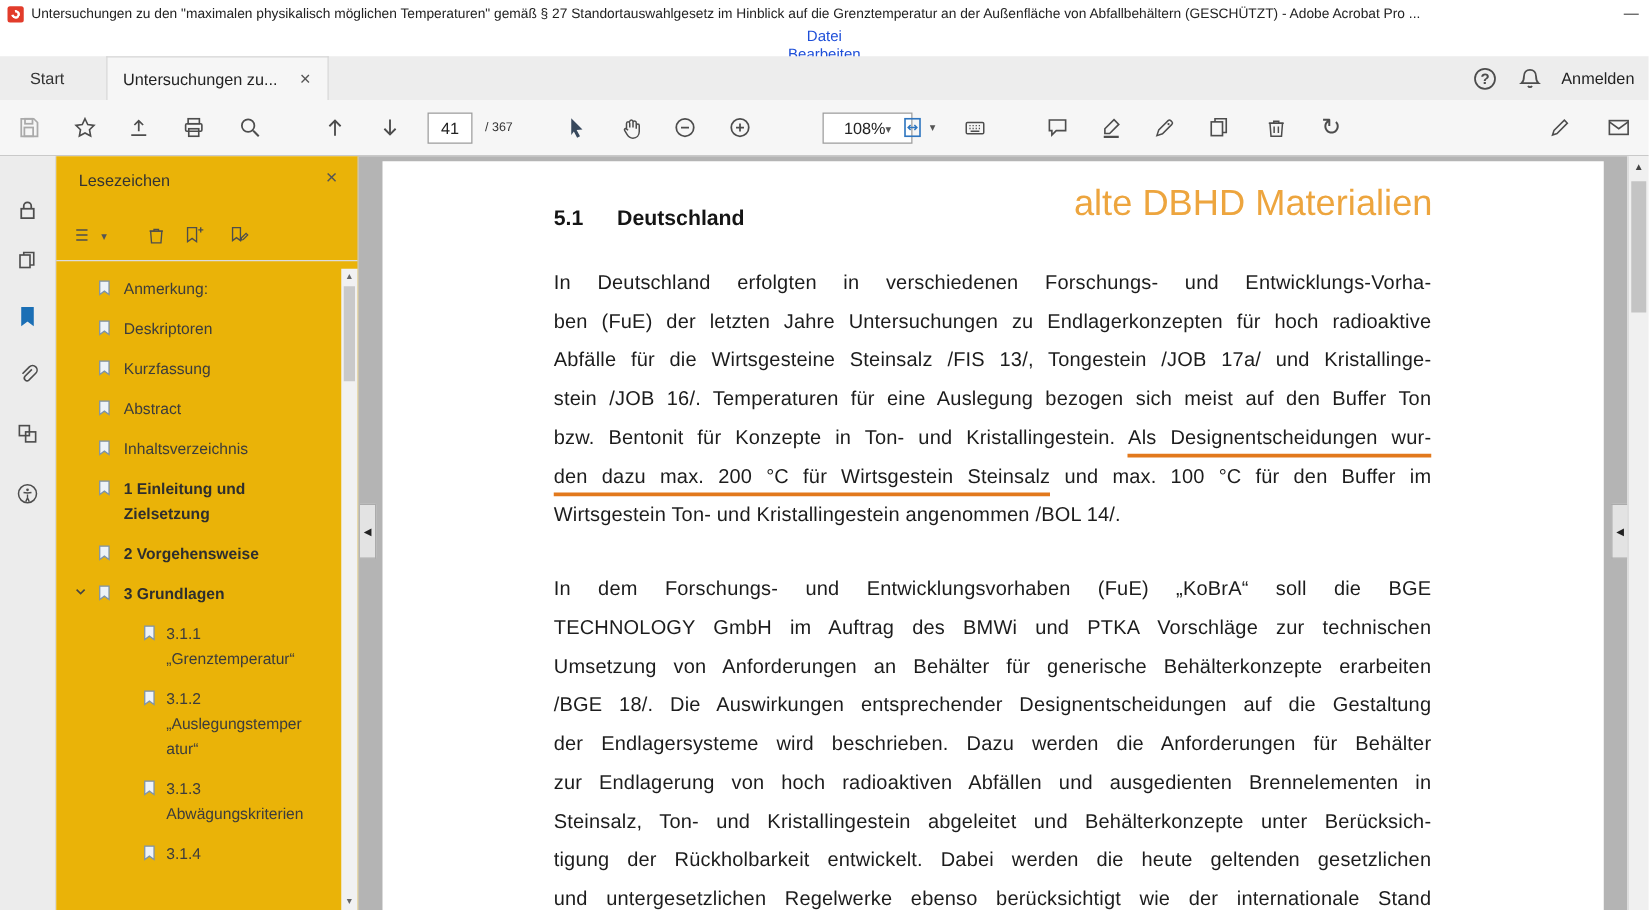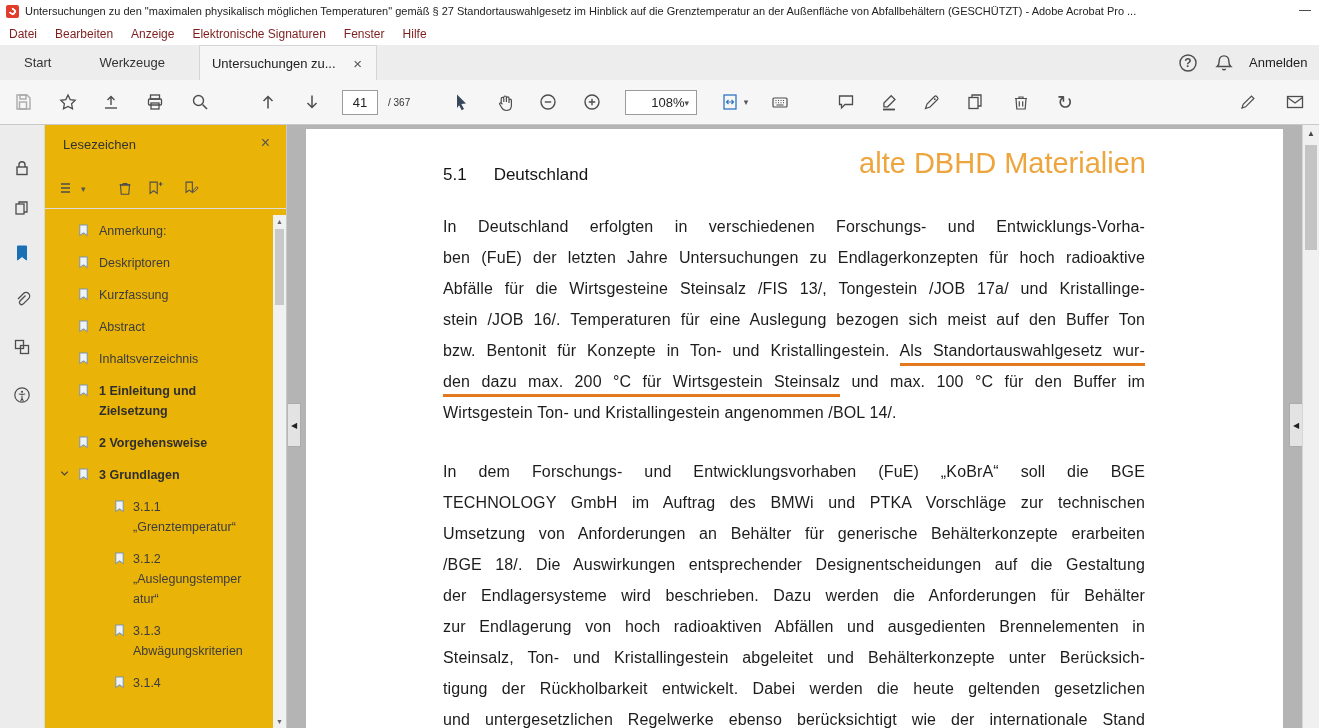--- a/index.html
+++ b/index.html
@@ -7,39 +7,39 @@
   body { position:relative; font-family:"Liberation Sans",sans-serif; background:#fff; color:#222; }
   svg { display:block; }
 
   
   .titlebar { position:absolute; left:0; top:0; width:100%; height:22px; background:#fff; display:flex; align-items:center; font-size:11px; white-space:nowrap; overflow:hidden; }
   .app-icon { width:13px; height:13px; background:#e23c2b; border-radius:2px; margin:0 6px; flex:0 0 auto; position:relative; }
   .app-icon::after { content:""; position:absolute; inset:3px; border:2px solid #fff; border-radius:50%; border-left-color:transparent; transform:rotate(35deg); }
   .win-min { position:absolute; right:2px; top:0; height:22px; line-height:20px; padding:0 6px; font-size:12px; color:#333; }
 
   
-  .menubar { position:absolute; left:0; top:22px; width:100%; height:23px; background:#fff; display:flex; align-items:center; font-size:12px; color:#7f1d1d; }
+  .menubar { position:absolute; left:0; top:22px; width:100%; height:23px; background:#fff; display:flex; align-items:center; font-size:12px; color:#1d4ed8;flex-direction:column; }
   .menu-item { padding:0 9px; height:100%; display:flex; align-items:center; cursor:default; }
 
   
   .tabbar { position:absolute; left:0; top:45px; width:100%; height:35px; background:#ededed; display:flex; align-items:stretch; font-size:13px; }
   .tab { padding:0 24px; display:flex; align-items:center; color:#333; }
   .tab-active { margin-left:10px; width:178px; background:#f6f6f6; border:1px solid #d6d6d6; border-bottom:none; display:flex; align-items:center; justify-content:space-between; padding:0 12px; color:#222; }
   .tab-close { color:#555; font-size:15px; padding:0 2px; }
   .tabbar-right { position:absolute; right:0; top:0; height:35px; display:flex; align-items:center; gap:14px; padding-right:0; }
   .help-btn { position:relative; width:22px; height:22px; }
   .help-q { position:absolute; inset:0; display:flex; align-items:center; justify-content:center; font-size:12px; color:#4d4d4d; font-weight:bold; }
   .signin { font-size:13px; color:#222; width:70px; overflow:hidden; white-space:nowrap; }
 
   
   .toolbar { position:absolute; left:0; top:80px; width:100%; height:45px; background:#f6f6f6; border-bottom:1px solid #c9c9c9; }
   .tb-btn { position:absolute; top:5px; width:34px; height:34px; display:flex; align-items:center; justify-content:center; border-radius:3px; }
   .tb-txt { position:absolute; top:0; height:45px; display:flex; align-items:center; font-size:10px; color:#333; }
   .page-input { position:absolute; left:342px; top:10px; width:36px; height:25px; border:1px solid #9b9b9b; background:#fff; text-align:center; font-size:13px; font-family:"Liberation Sans",sans-serif; color:#222; }
-  .zoom-box { position:absolute; left:625px; top:10px; width:72px; height:25px; border:1px solid #9b9b9b; background:#fff; display:flex; align-items:center; justify-content:flex-end; padding:0 7px; font-size:13px; color:#222; }
+  .zoom-box { position:absolute; left:658px; top:10px; width:72px; height:25px; border:1px solid #9b9b9b; background:#fff; display:flex; align-items:center; justify-content:center; padding:0 7px; font-size:13px; color:#222; }
   .caret { font-size:9px; color:#555; }
 
   
   .rail { position:absolute; left:0; top:125px; bottom:0; width:45px; background:#ececec; border-right:1px solid #d9d9d9; }
   .rail-btn { position:absolute; left:6px; width:32px; height:32px; display:flex; align-items:center; justify-content:center; }
 
   
   .panel { position:absolute; left:45px; top:125px; bottom:0; width:242px; background:#eab308; border-right:1px solid #c9c9c9; }
   .panel-header { position:absolute; left:18px; top:12px; font-size:13px; color:#333; }
   .panel-close { position:absolute; right:16px; top:10px; font-size:16px; color:#555; line-height:1; }
@@ -56,21 +56,21 @@
   .lv1 .bm-chevron{ left:34px; } .lv1 .bm-glyph{ left:58px; } .lv1 .bm-label{ margin-left:80px; max-width:150px; }
   .lv2 .bm-glyph{ left:68px; } .lv2 .bm-label{ margin-left:88px; max-width:114px; }
   .panel-scroll { position:absolute; right:0; top:90px; bottom:0; width:13px; background:#f1f1f1; }
   .panel-scroll .arr { position:absolute; left:0; width:13px; height:13px; display:flex; align-items:center; justify-content:center; font-size:7px; color:#666; }
   .panel-thumb { position:absolute; left:2px; top:14px; width:9px; height:76px; background:#c9c9c9; }
 
   
   .canvas { position:absolute; left:287px; top:125px; right:17px; bottom:0; background:#b4b4b4; overflow:hidden; }
   .page { position:absolute; left:19px; top:4px; width:977px; height:1200px; background:#fff; }
   .watermark { position:absolute; top:18px; right:137px; font-size:29px; color:var(--wm,#eda53e); white-space:nowrap; }
-  .doc-heading { position:absolute; top:36px; left:137px; font-size:17px; font-weight:normal; color:#151515; }
+  .doc-heading { position:absolute; top:36px; left:137px; font-size:17px; font-weight:bold; color:#151515; }
   .doc-heading .hnum { display:inline-block; margin-right:27px; }
   .para { position:absolute; left:137px; width:702px; font-size:16px; line-height:31px; color:#1c1c1c; letter-spacing:0.15px; }
   .para-1 { top:82px; }
   .para-2 { top:327px; }
   .doc-line { text-align:justify; text-align-last:justify; white-space:normal; }
   .doc-line.last { text-align-last:left; }
   .hl { border-bottom:3px solid var(--ul,#e2791c); padding-bottom:4px; }
 
   
   .handle { position:absolute; top:403px; width:13px; height:44px; background:#e3e3e3; border:1px solid #ababab; display:flex; align-items:center; justify-content:center; font-size:8px; color:#222; }
@@ -93,21 +93,20 @@
     <span class="menu-item">Datei</span>
     <span class="menu-item">Bearbeiten</span>
     <span class="menu-item">Anzeige</span>
     <span class="menu-item">Elektronische Signaturen</span>
     <span class="menu-item">Fenster</span>
     <span class="menu-item">Hilfe</span>
   </div>
 
 <div class="tabbar">
   <div class="tab">Start</div>
-  <div class="tab">Werkzeuge</div>
   <div class="tab-active">
     <span>Untersuchungen zu...</span>
     <span class="tab-close">×</span>
   </div>
   <div class="tabbar-right">
     <span class="help-btn">
       <svg width="22" height="22" viewBox="0 0 22 22">
           <circle cx="11" cy="11" r="8" fill="none" stroke="#4d4d4d" stroke-width="1.4"></circle>
         </svg>
       <span class="help-q">?</span>
@@ -431,21 +430,21 @@
   <div class="page">
     <div class="watermark">alte DBHD Materialien</div>
     <div class="doc-heading">
       <span class="hnum">5.1</span><span>Deutschland</span>
     </div>
     <div class="para para-1" id="para1">
         <div class="doc-line"><span>In Deutschland erfolgten in verschiedenen Forschungs- und Entwicklungs-Vorha-</span></div>
         <div class="doc-line"><span>ben (FuE) der letzten Jahre Untersuchungen zu Endlagerkonzepten für hoch radioaktive</span></div>
         <div class="doc-line"><span>Abfälle für die Wirtsgesteine Steinsalz /FIS 13/, Tongestein /JOB 17a/ und Kristallinge-</span></div>
         <div class="doc-line"><span>stein /JOB 16/. Temperaturen für eine Auslegung bezogen sich meist auf den Buffer Ton</span></div>
-        <div class="doc-line"><span>bzw. Bentonit für Konzepte in Ton- und Kristallingestein. </span><span class="hl">Als Standortauswahlgesetz wur-</span></div>
+        <div class="doc-line"><span>bzw. Bentonit für Konzepte in Ton- und Kristallingestein. </span><span class="hl">Als Designentscheidungen wur-</span></div>
         <div class="doc-line"><span class="hl">den dazu max. 200 °C für Wirtsgestein Steinsalz</span><span> und max. 100 °C für den Buffer im</span></div>
         <div class="doc-line last"><span>Wirtsgestein Ton- und Kristallingestein angenommen /BOL 14/.</span></div>
       </div>
     <div class="para para-2" id="para2">
         <div class="doc-line"><span>In dem Forschungs- und Entwicklungsvorhaben (FuE) „KoBrA“ soll die BGE</span></div>
         <div class="doc-line"><span>TECHNOLOGY GmbH im Auftrag des BMWi und PTKA Vorschläge zur technischen</span></div>
         <div class="doc-line"><span>Umsetzung von Anforderungen an Behälter für generische Behälterkonzepte erarbeiten</span></div>
         <div class="doc-line"><span>/BGE 18/. Die Auswirkungen entsprechender Designentscheidungen auf die Gestaltung</span></div>
         <div class="doc-line"><span>der Endlagersysteme wird beschrieben. Dazu werden die Anforderungen für Behälter</span></div>
         <div class="doc-line"><span>zur Endlagerung von hoch radioaktiven Abfällen und ausgedienten Brennelementen in</span></div>

